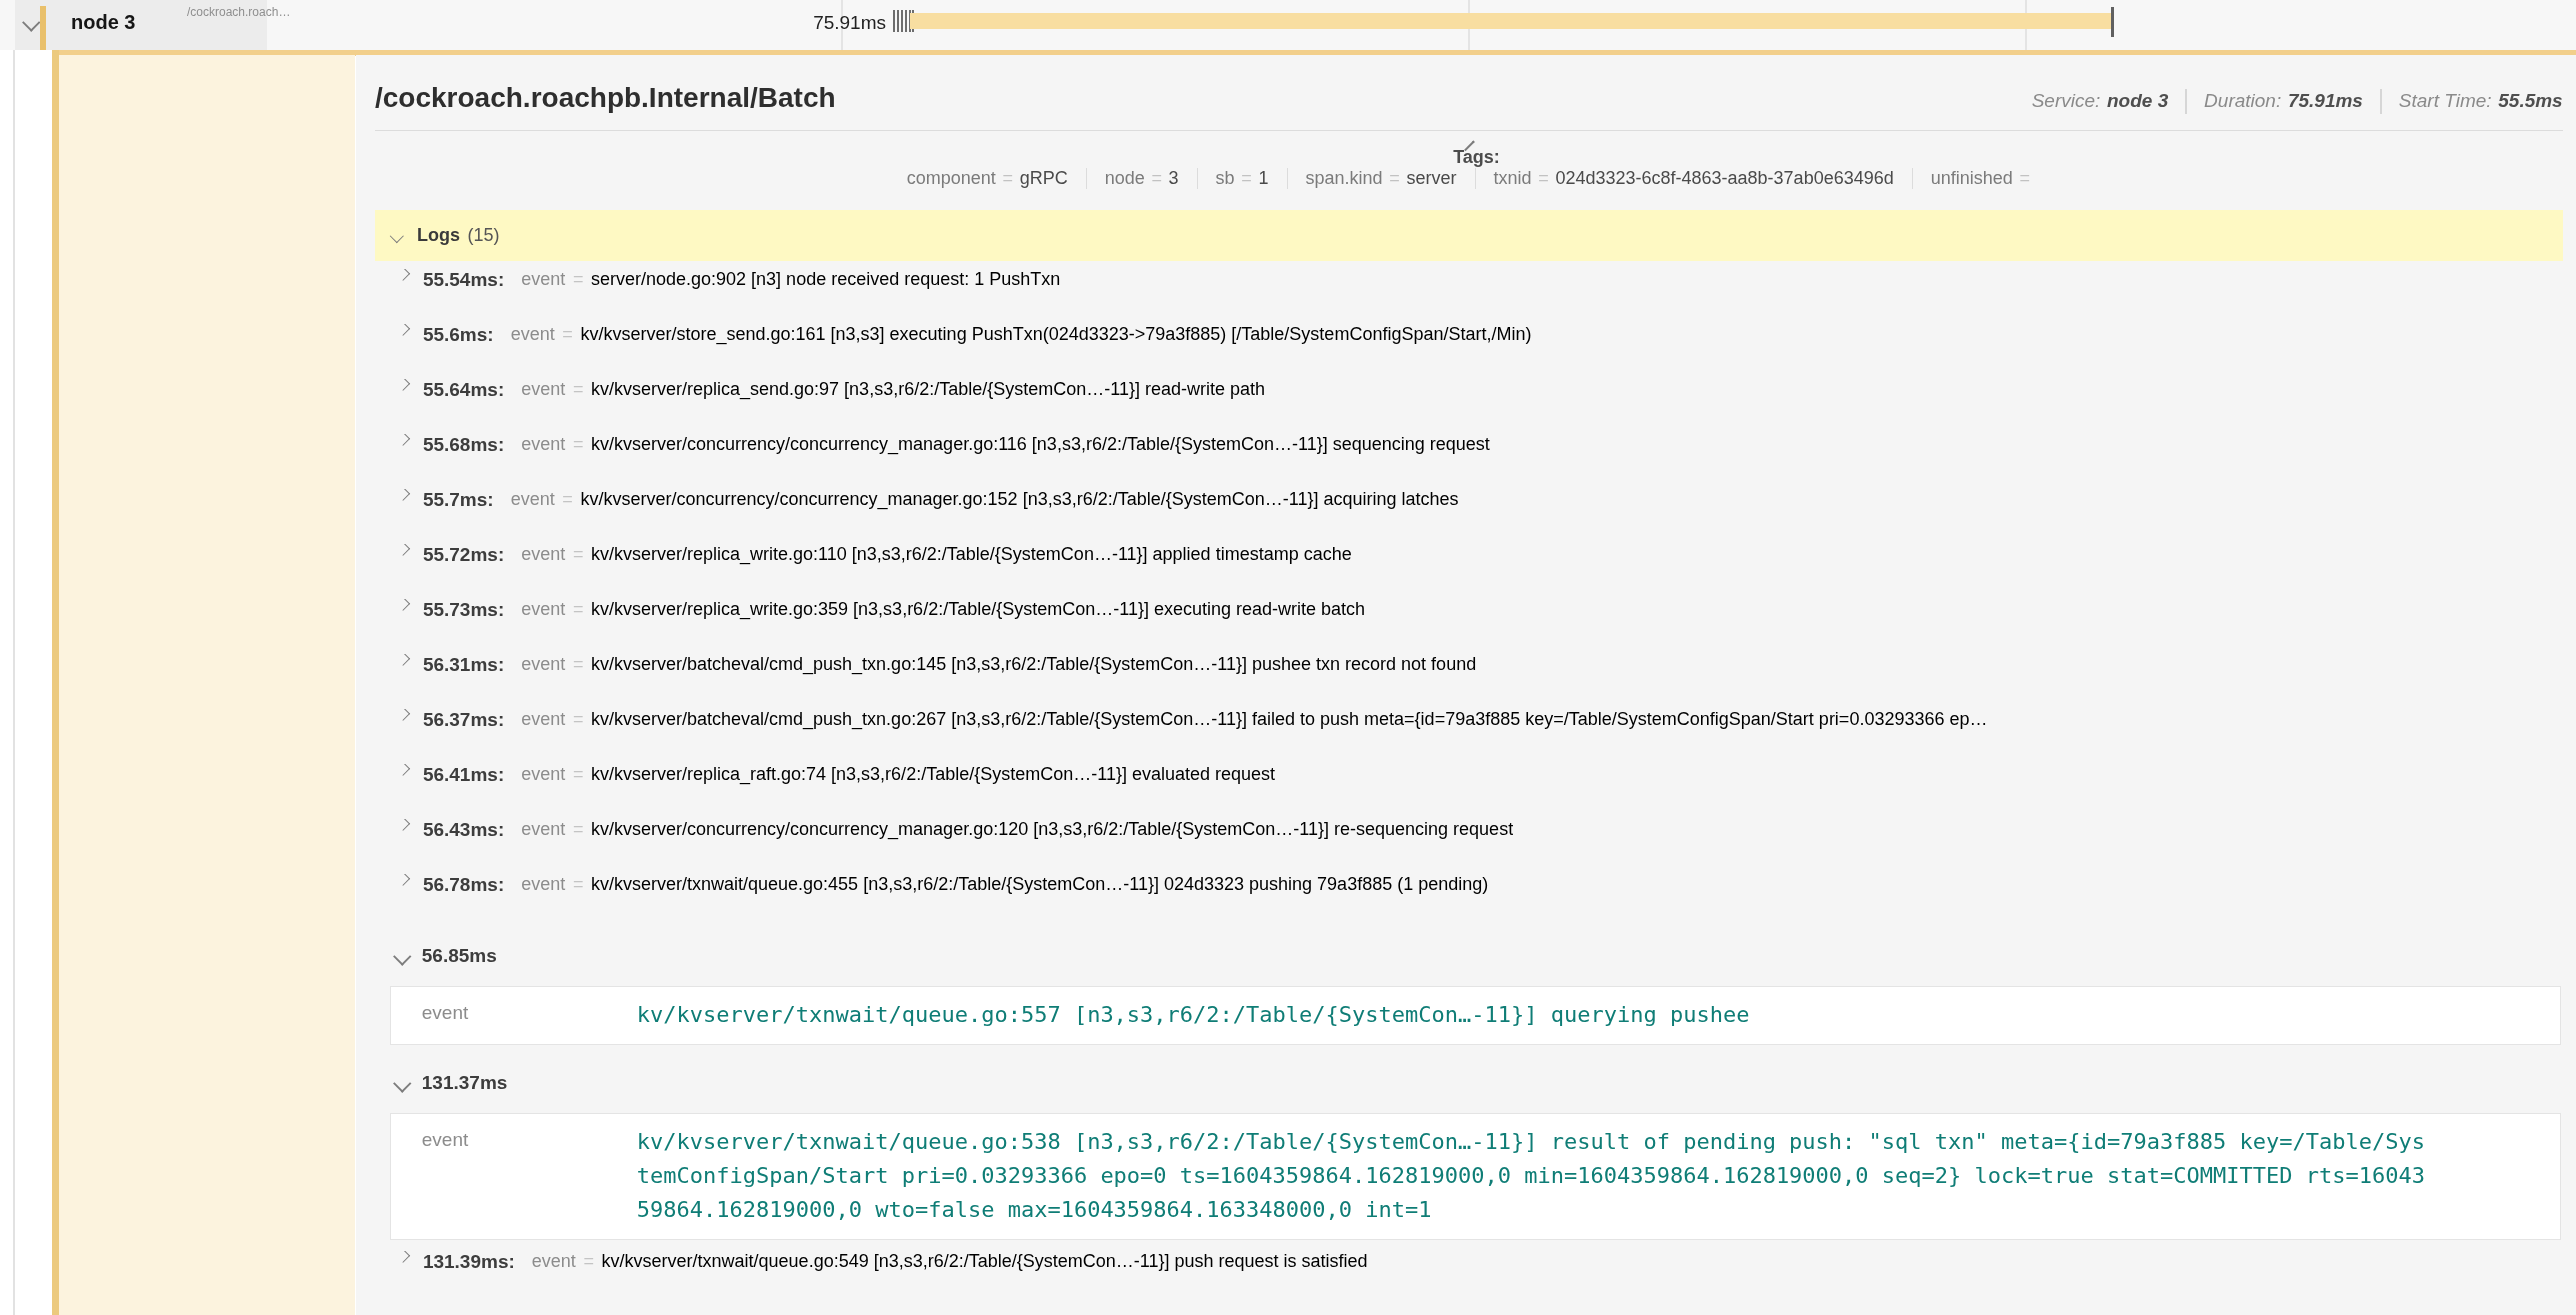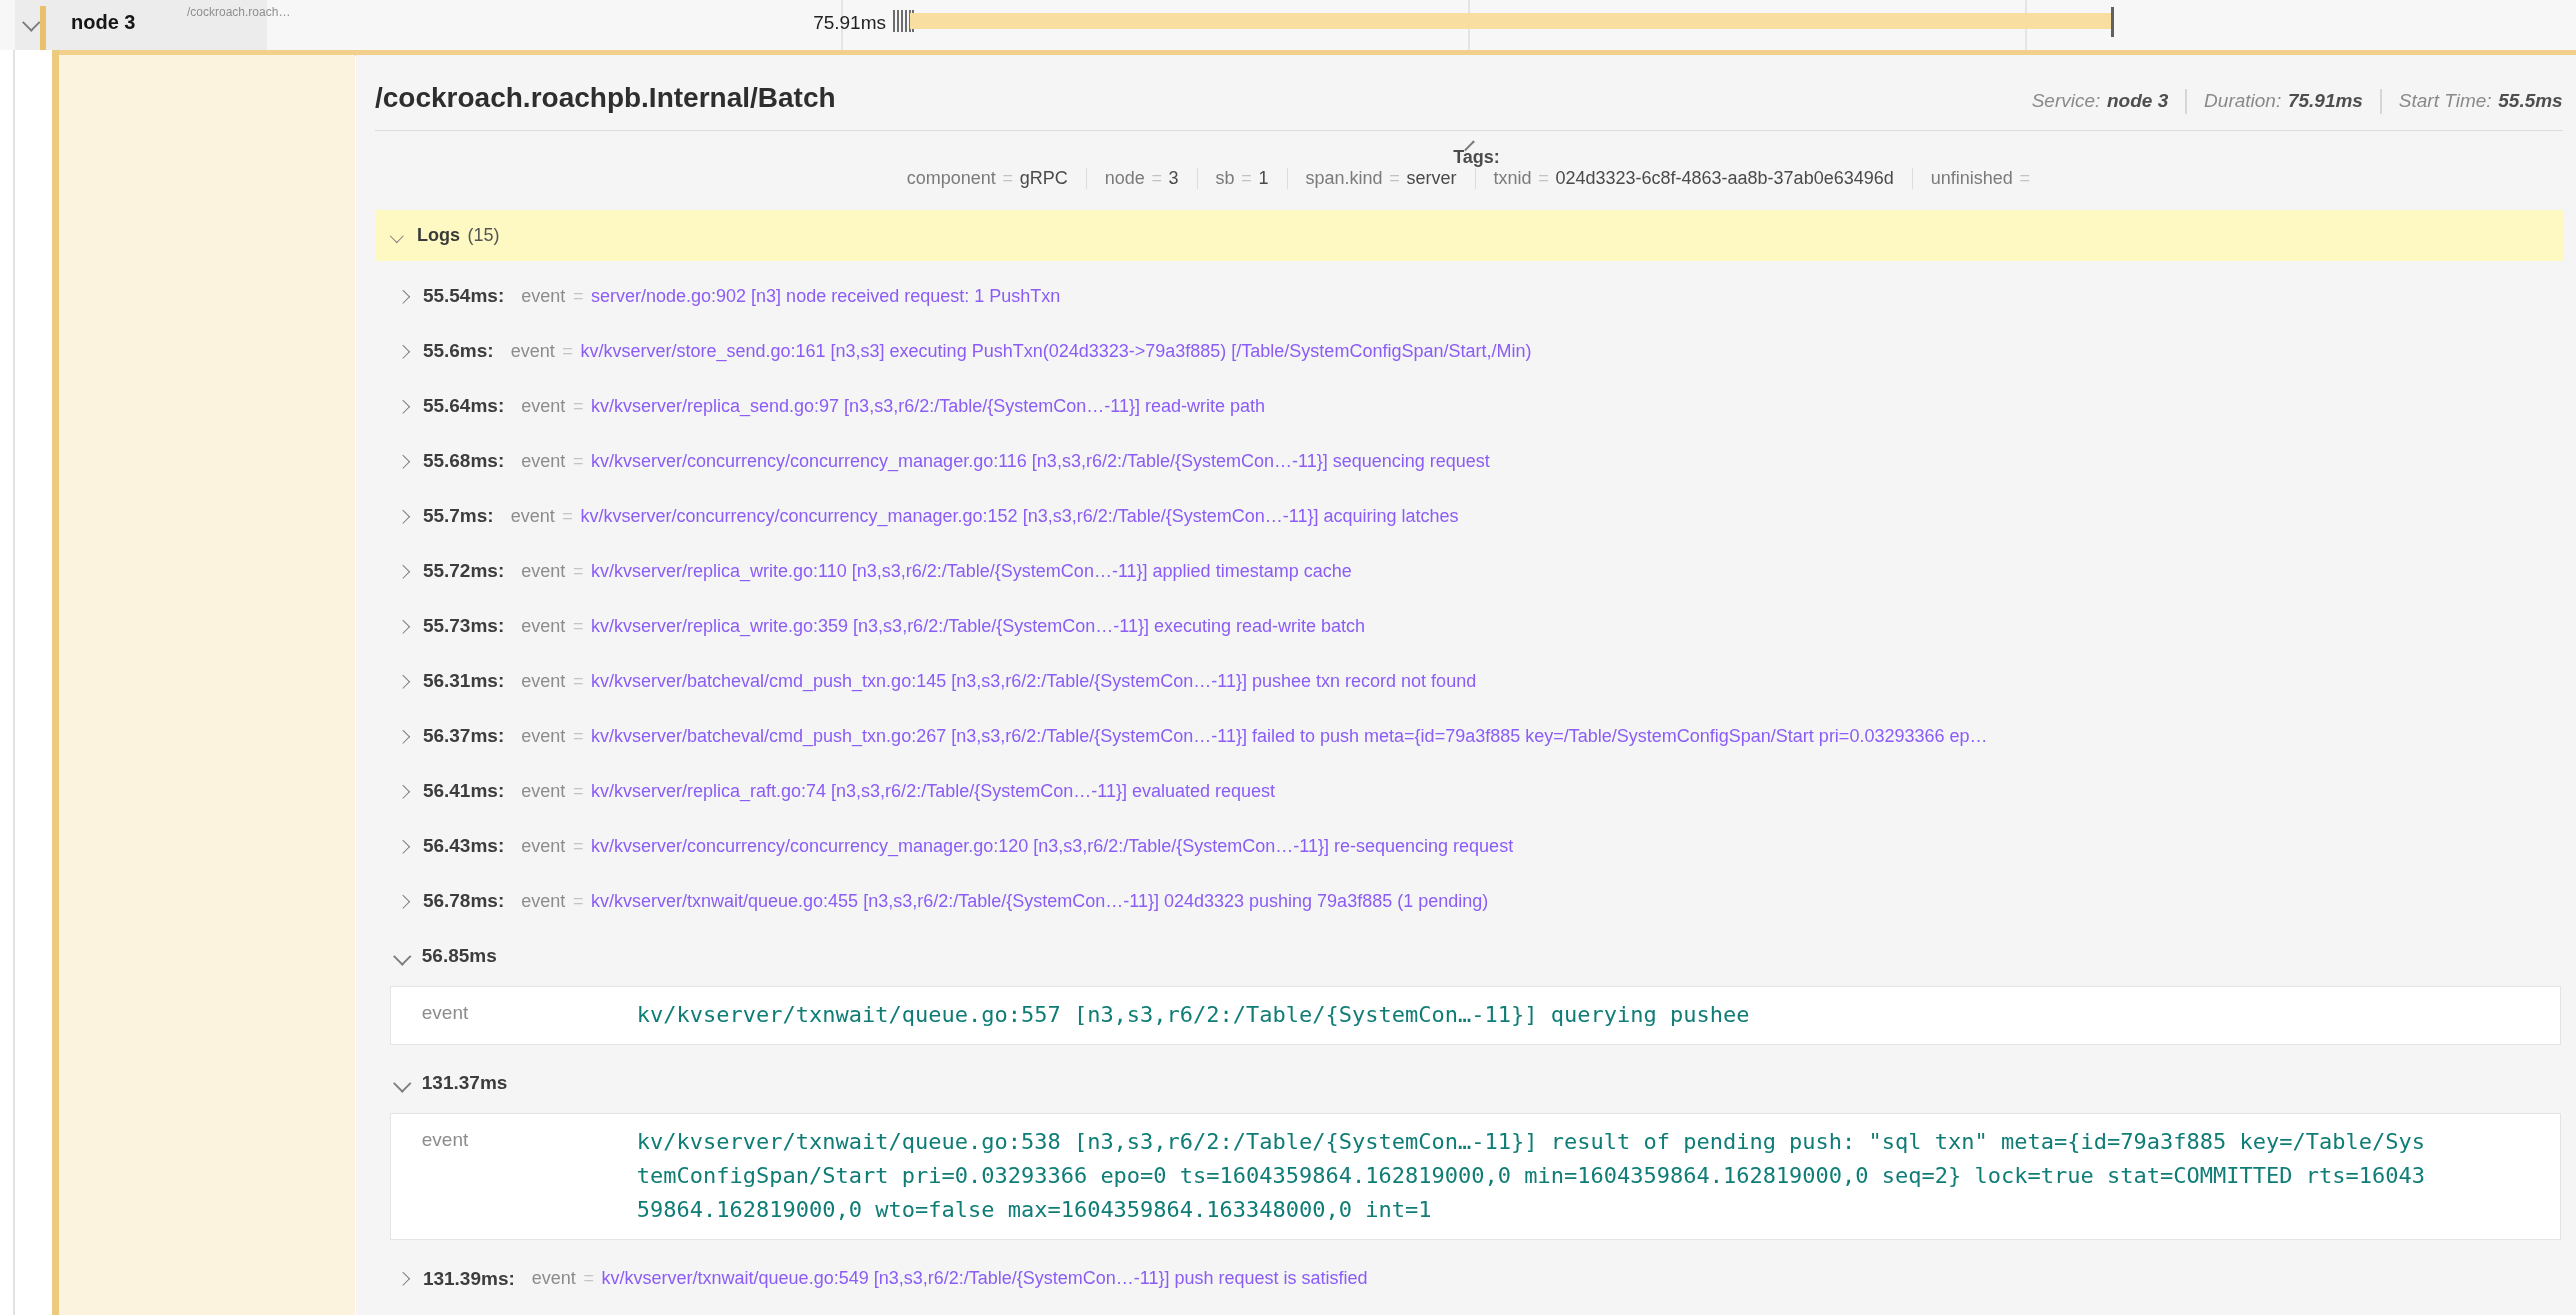--- a/index.html
+++ b/index.html
@@ -50,26 +50,26 @@
   .tag .k{color:#7b7b7b;}
   .tag .eq{color:#c2c2c2;margin:0 6.7px;}
   .tag .v{color:#4a4a4a;}
 
   
   .logs-bar{margin-top:25px;height:51px;background:#fef9c3;display:flex;align-items:center;padding:0 0 0 17px;font-size:18px;}
   .logs-bar .chev{width:8.6px;height:8.6px;border-width:1.9px;}
   .logs-title{font-weight:700;color:#3a3a3a;margin-left:15.3px;}
   .logs-count{color:#555555;margin-left:7.6px;}
   .log-rows{margin-top:7.6px;}
-  .log-row{height:55px;display:flex;align-items:center;padding-left:23px;white-space:nowrap;overflow:hidden;font-size:18px;}
+  .log-row{height:55px;display:flex;align-items:flex-start;padding-left:23px;white-space:nowrap;overflow:hidden;font-size:18px;}
   .log-row .chev{width:8.6px;height:8.6px;border-width:1.9px;flex:none;}
   .log-ts{font-weight:700;color:#3d3d3d;font-size:19px;margin-left:15.3px;flex:none;}
   .log-key{color:#8c8c8c;margin-left:17px;flex:none;}
   .log-eq{color:#c4c4c4;margin:0 7.6px;flex:none;}
-  .log-msg{color:#8b5cf6;overflow:hidden;}
+  .log-msg{color:#000000;overflow:hidden;}
 
   .group-header{height:55px;display:flex;align-items:center;padding-left:21px;}
   .group-ts{font-weight:700;color:#3d3d3d;font-size:19px;margin-left:13.3px;}
   .event-box{background:#ffffff;border:1.9px solid #e4e4e4;margin:1.9px 1.9px 11.4px 15.3px;
              padding:11.4px 19px 11.4px 30.5px;display:flex;align-items:flex-start;}
   .ev-label{width:215px;flex:none;font-size:19px;color:#8c8c8c;padding-top:3.8px;}
   .ev-text{font-family:"DejaVu Sans Mono","Liberation Mono",monospace;font-size:22px;line-height:34px;
            color:#0f7d76;white-space:pre-wrap;word-break:break-all;}
 </style>
 </head>

